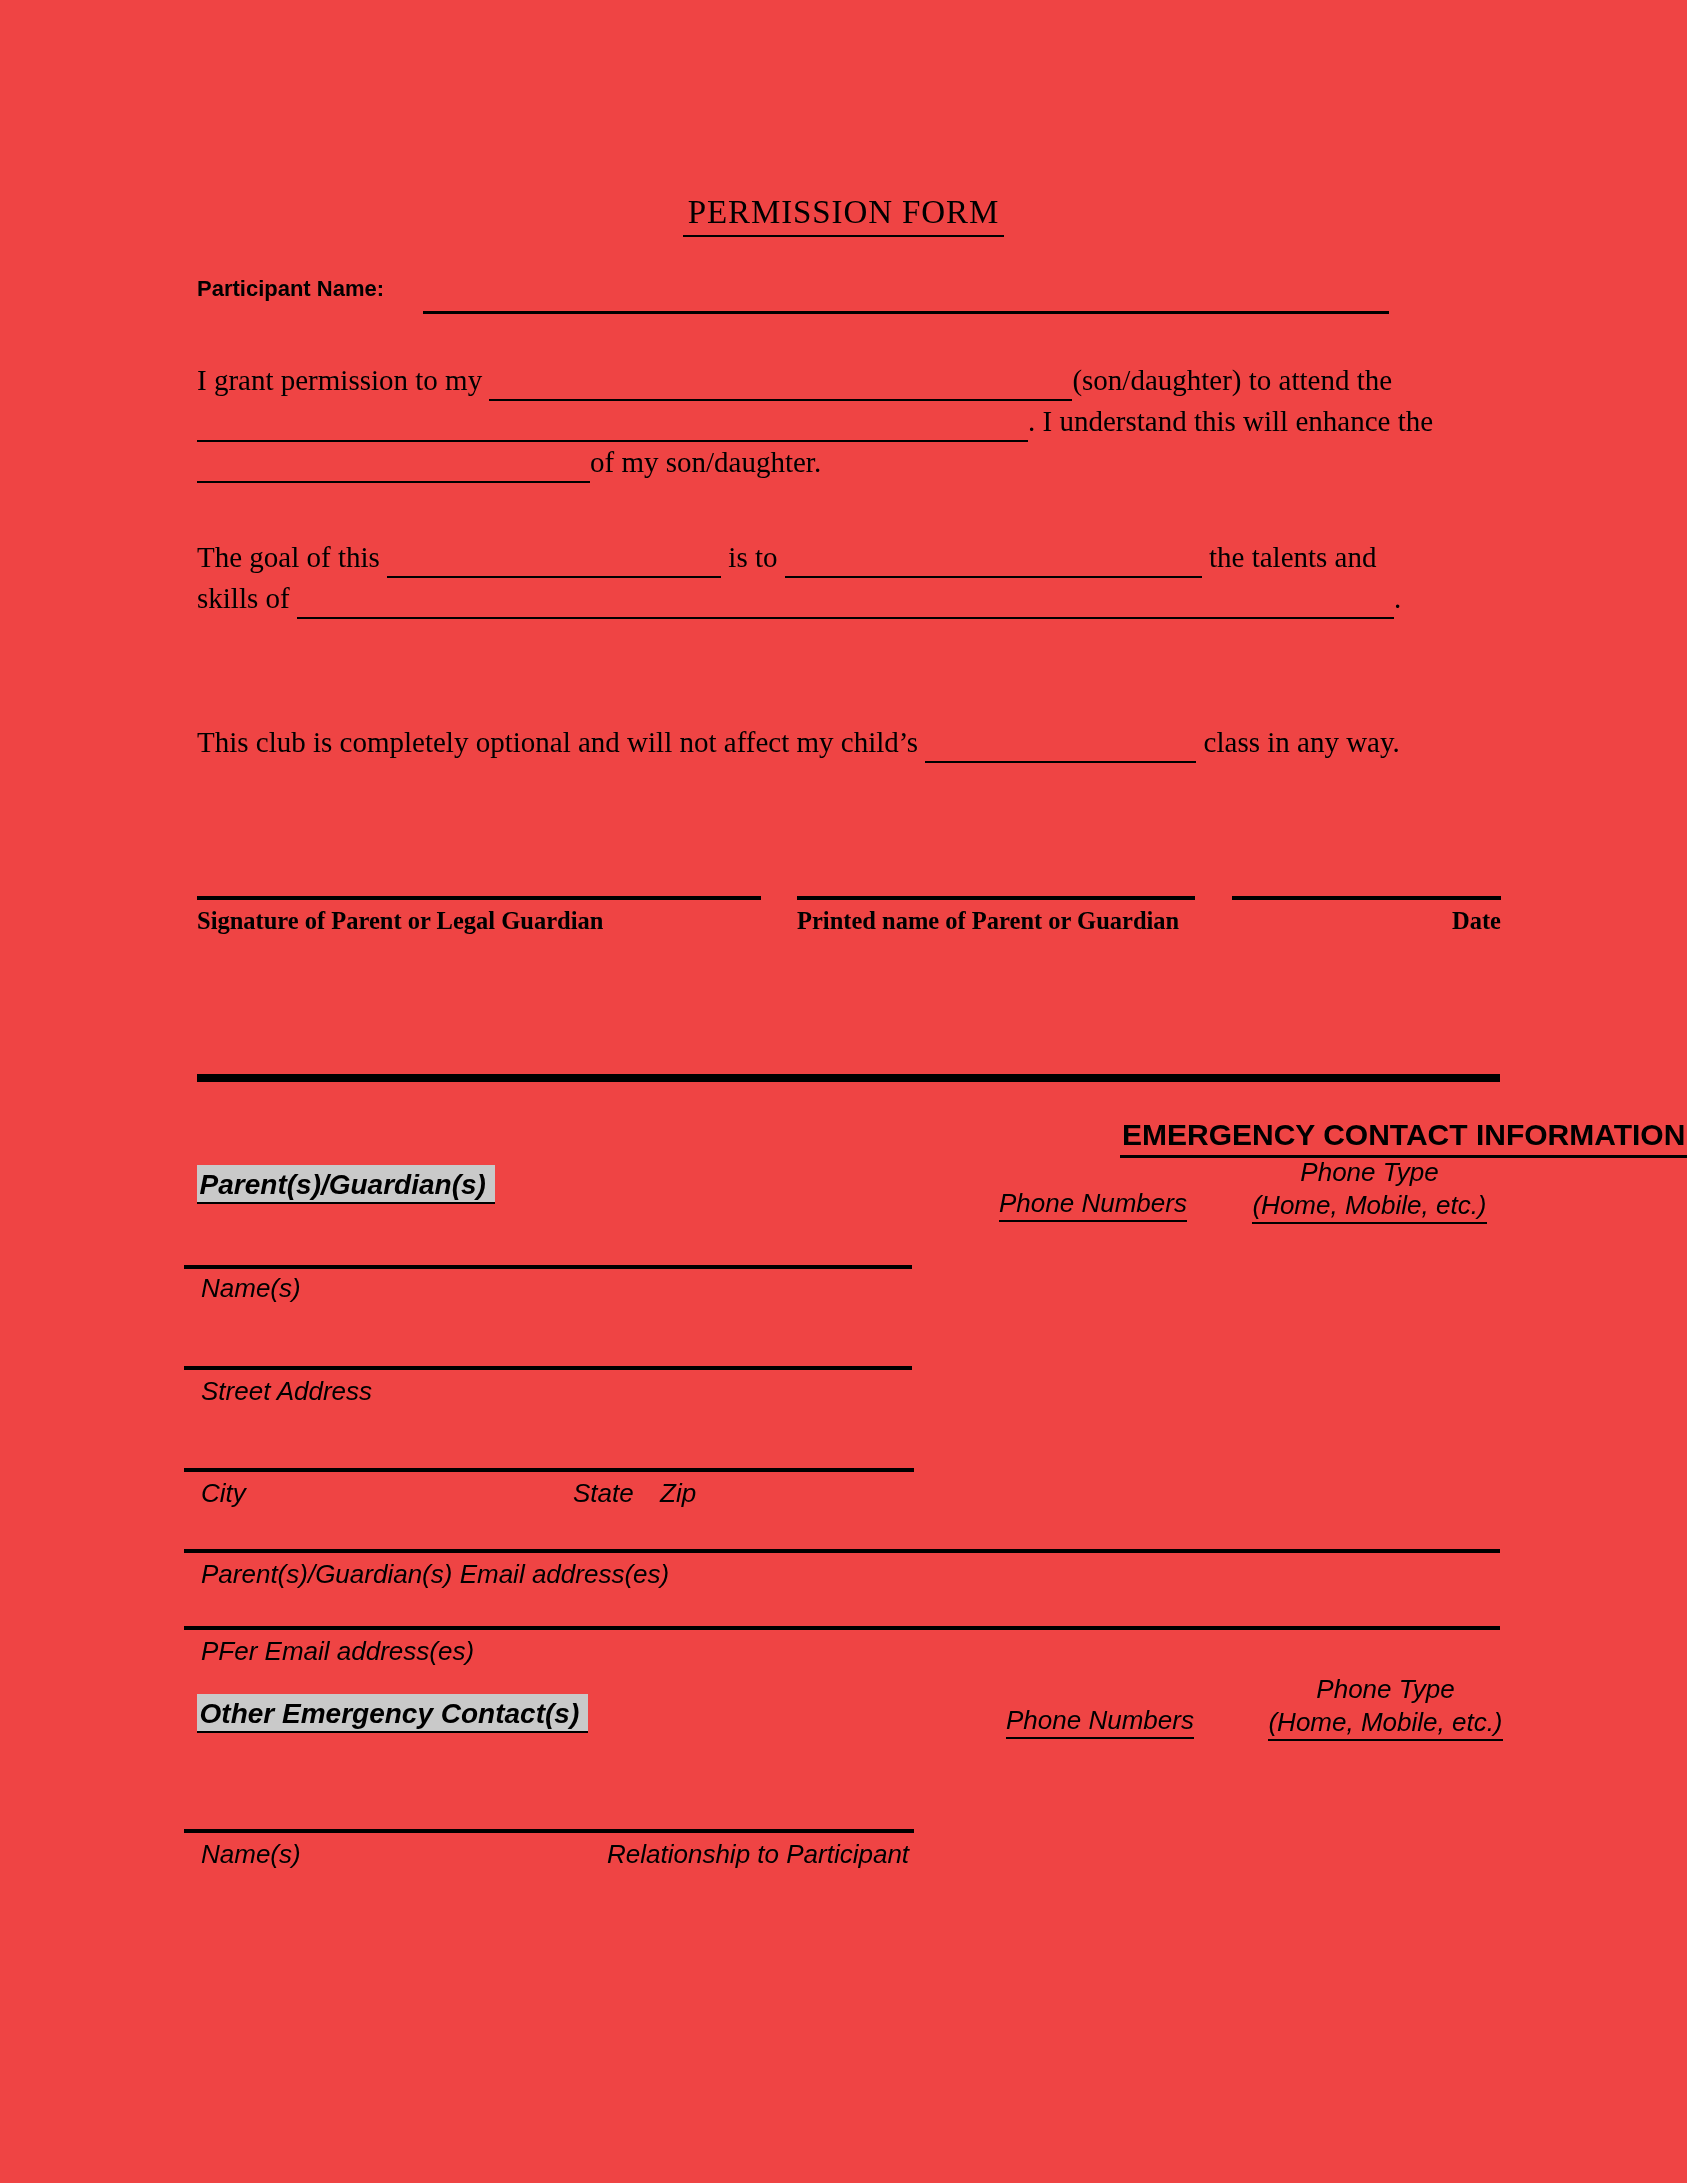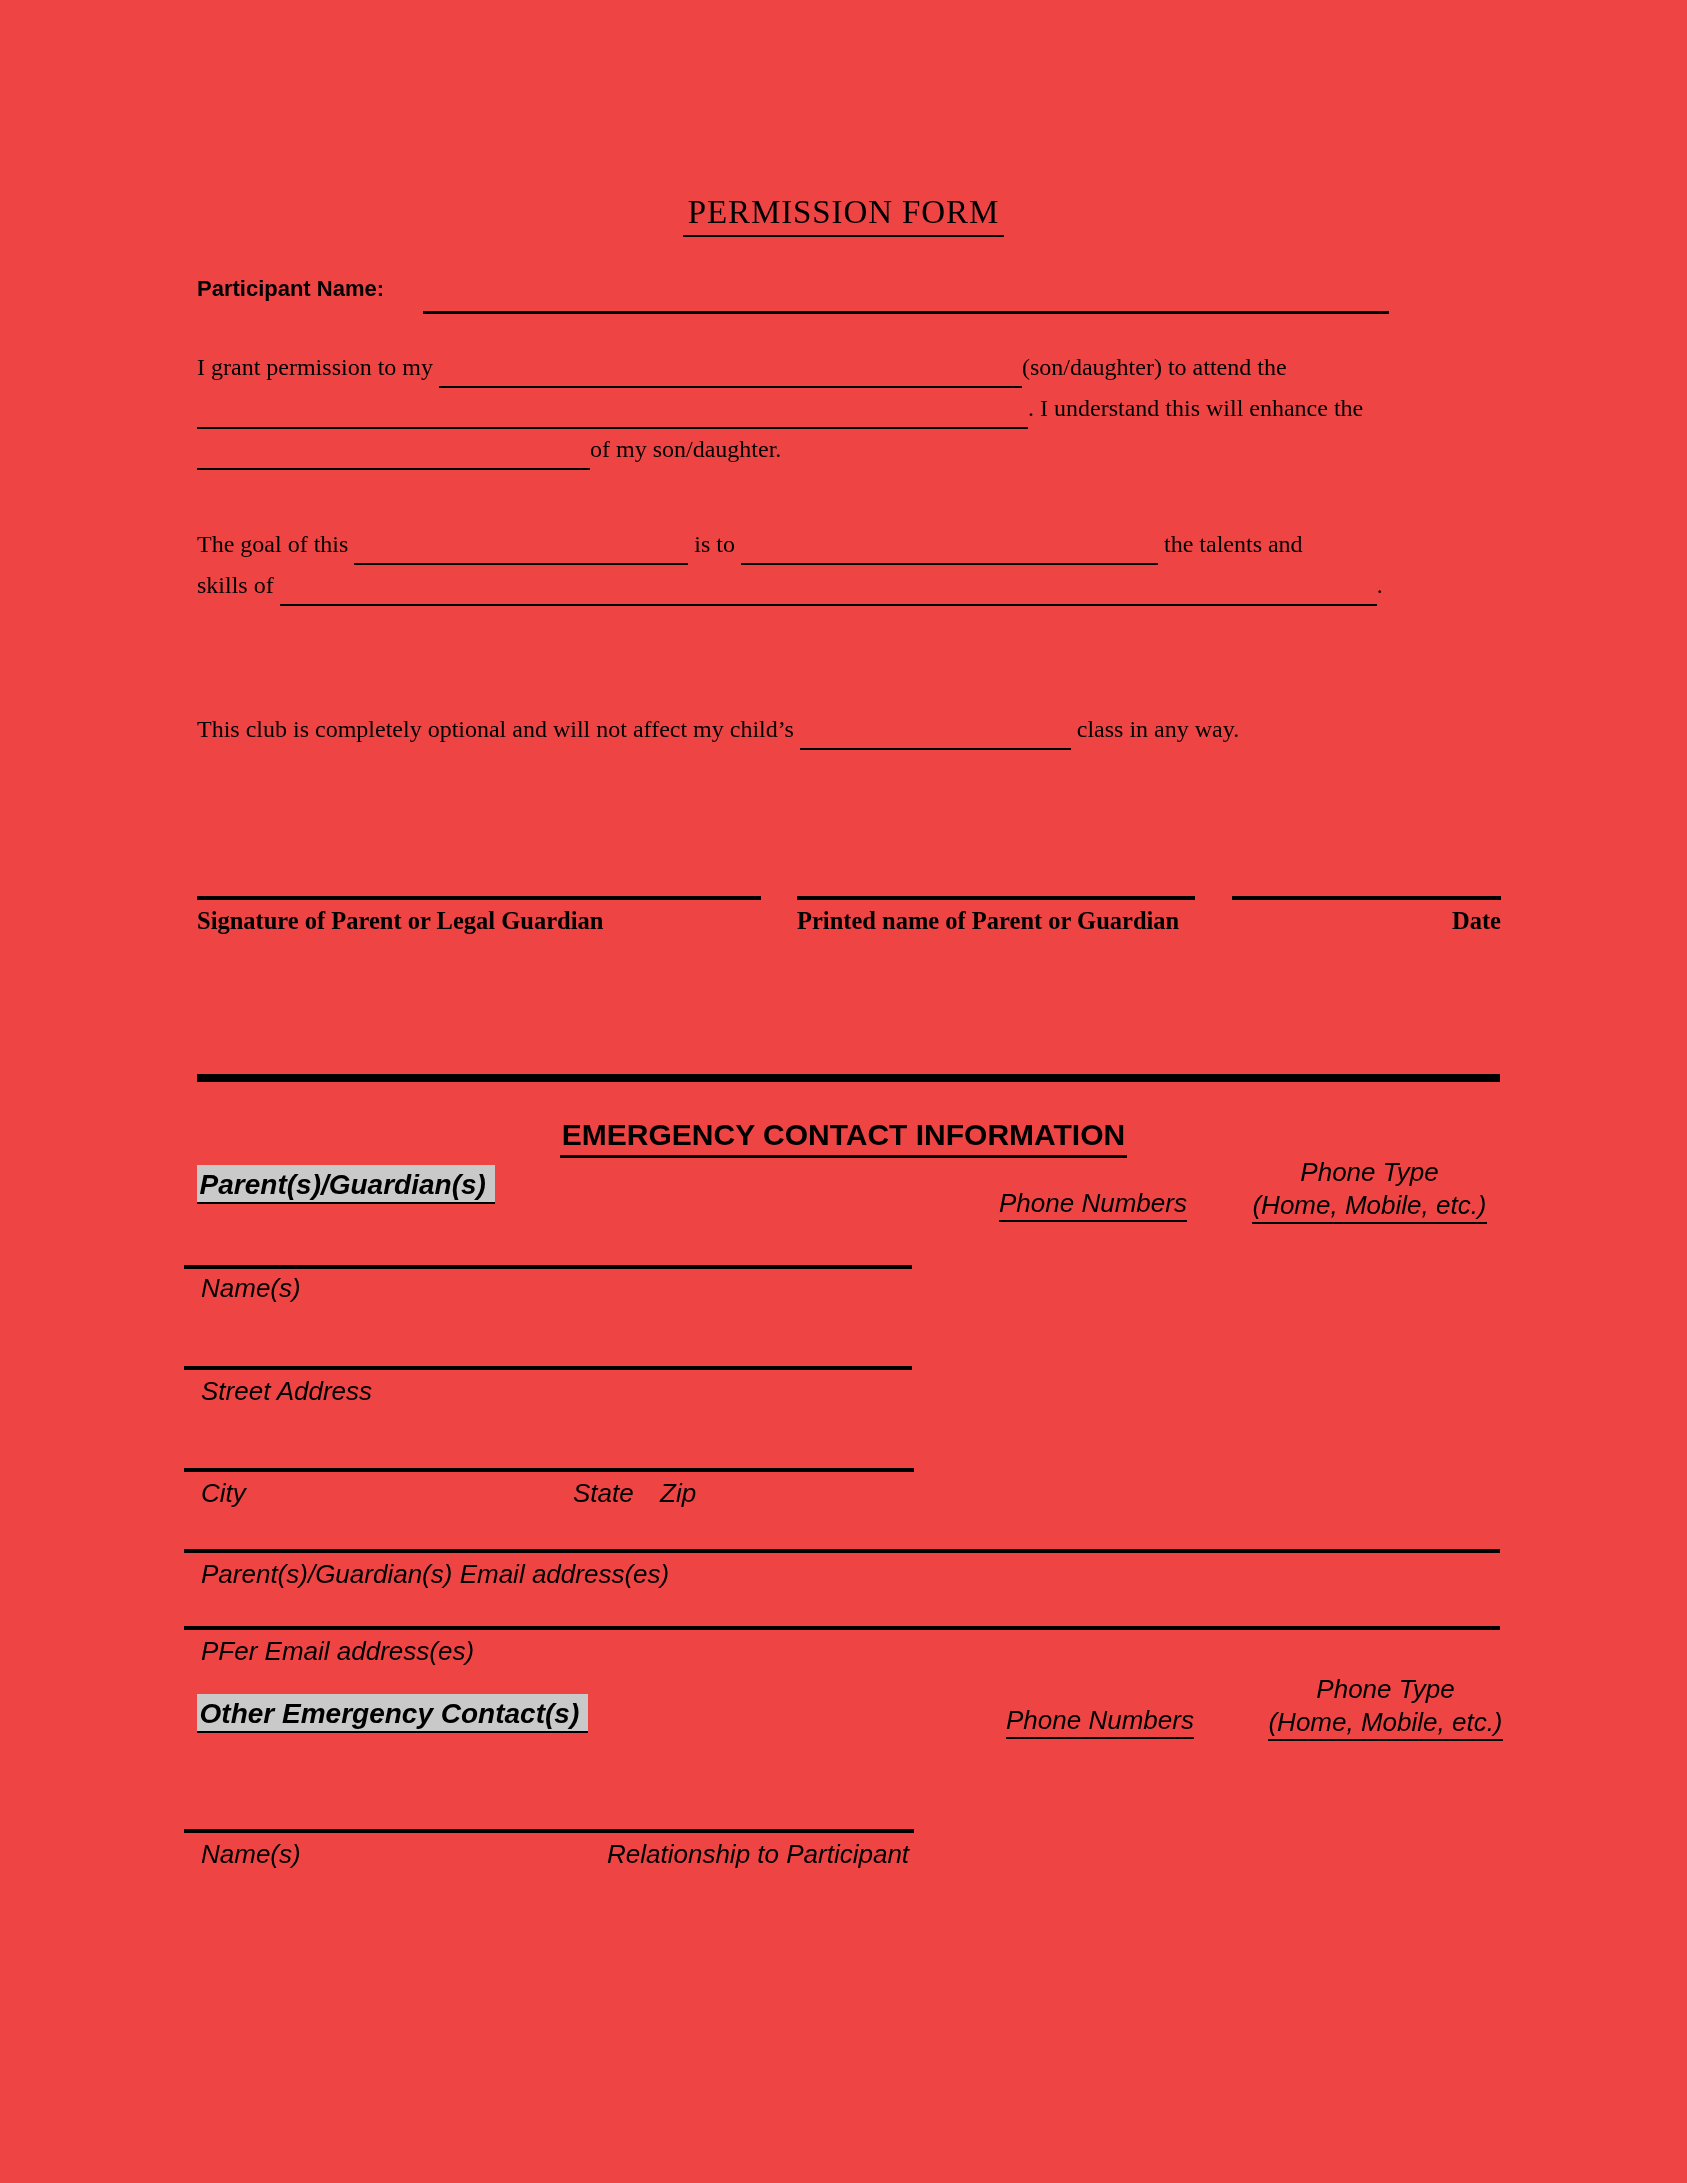--- a/index.html
+++ b/index.html
@@ -24,21 +24,21 @@
     font-size:33px;letter-spacing:0.9px;
     border-bottom:2.6px solid #000;
     padding:0 5.2px 3.5px 5.2px;
   }
 
   
   .participant-label{left:197px;top:276px;font-size:22px;}
   .participant-blank{left:423px;top:278px;width:966px;height:33px;border-bottom:3.5px solid #000;}
 
   
-  .para{font-size:24px;line-height:41px;width:1301px;}
+  .para{font-size:29px;line-height:41px;width:1301px;margin-top:13px;}
   .p1{left:197px;top:347px;}
   .p2{left:197px;top:524px;}
   .p3{left:197px;top:709px;}
   .blank{
     display:inline-block;
     height:33px;
     border-bottom:2.6px solid #000;
     vertical-align:bottom;
   }
   .bl-child{width:583px;}
@@ -56,21 +56,21 @@
   .sig-line-3{left:1232px;top:896px;width:269px;}
   .sig-label{top:907px;font-size:24.5px;}
   .sig-label-1{left:197px;width:564px;}
   .sig-label-2{left:797px;width:398px;}
   .sig-label-3{left:1232px;width:269px;text-align:right;}
 
   
   .divider{left:197px;top:1074px;width:1303px;height:7.9px;background:#000;}
 
   
-  .em-heading-wrap{top:1118px;left:0;right:0;text-align:center;}
+  .em-heading-wrap{top:1118px;left:0;right:0;text-align:right;}
   .em-heading{
     display:inline-block;
     font-size:30px;
     border-bottom:3.5px solid #000;
     padding:0 1.7px 2.6px 1.7px;
   }
   .hl-label{
     display:inline-block;
     background:#c9c9c9;
     font-size:28px;

